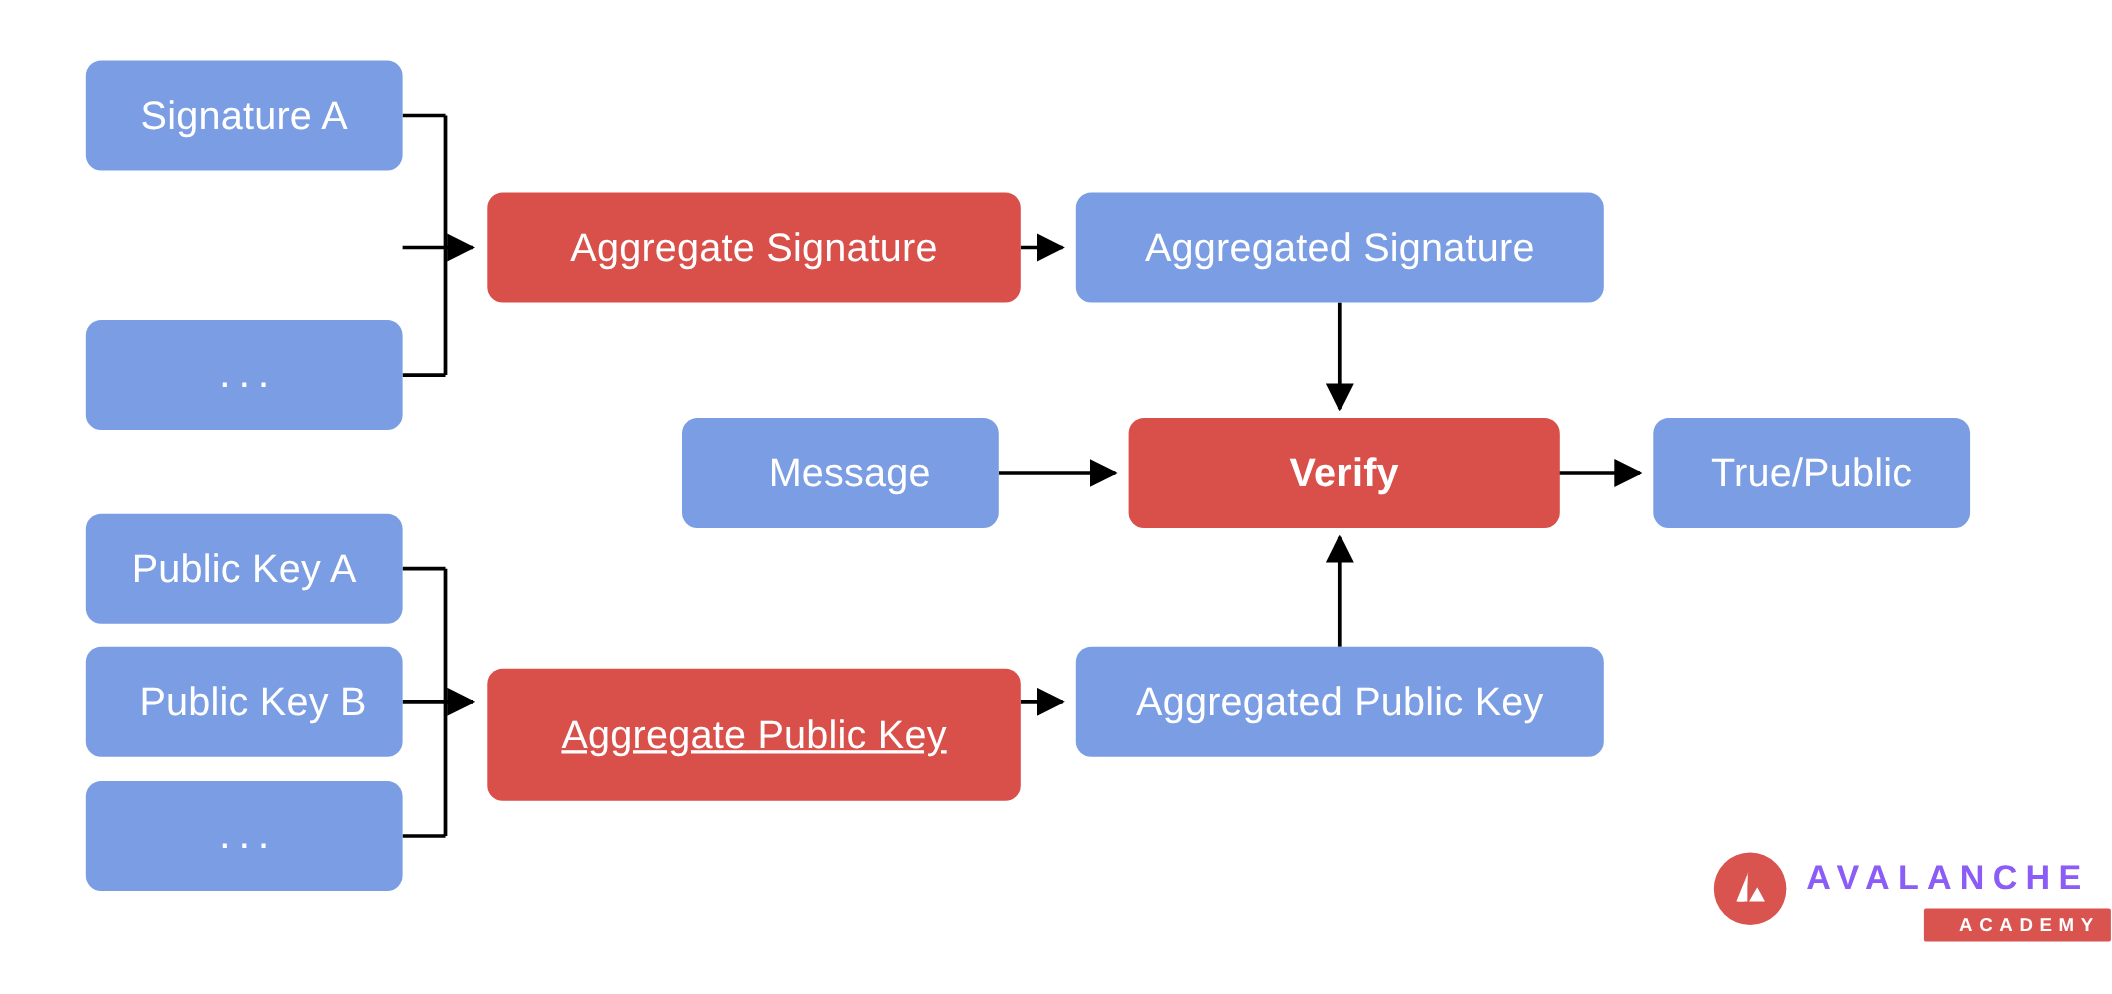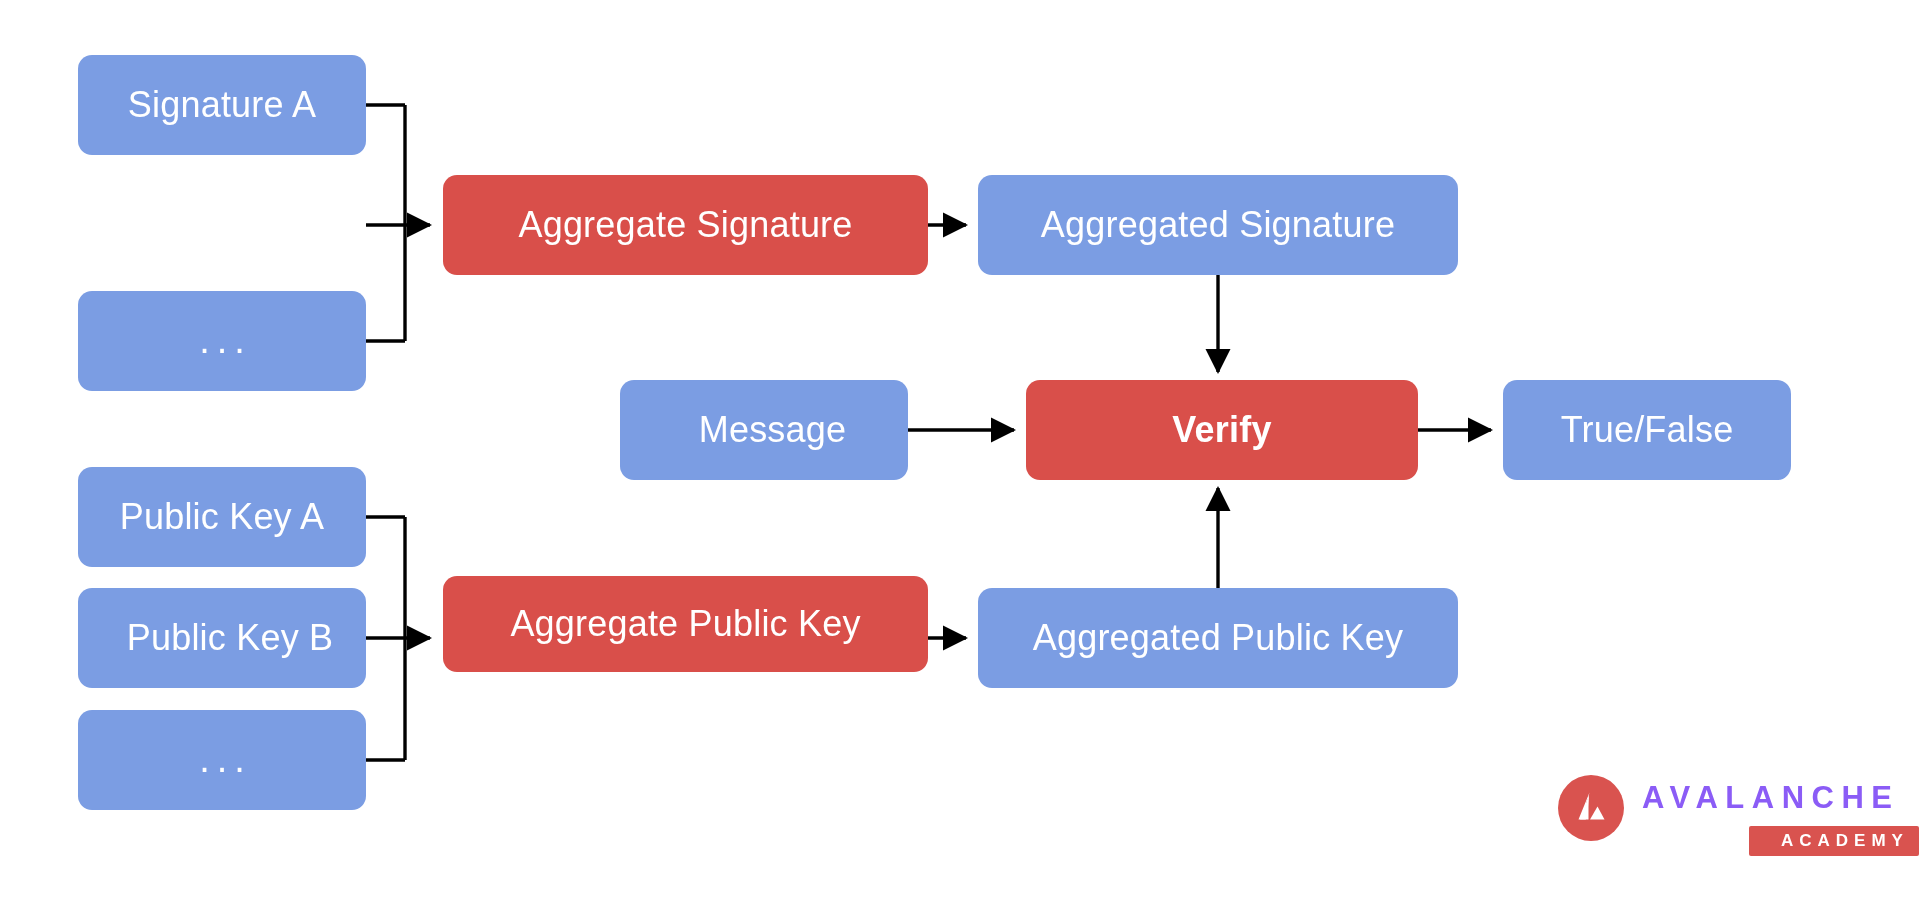--- a/index.html
+++ b/index.html
@@ -162,36 +162,36 @@
 
   <div class="node blue" style="left:620px; top:380px; width:288px; height:100px;padding-left:17px;">
     <span>Message</span>
   </div>
 
   <div class="node red bold" style="left:1026px; top:380px; width:392px; height:100px;">
     <span>Verify</span>
   </div>
 
   <div class="node blue" style="left:1503px; top:380px; width:288px; height:100px;">
-    <span>True/False</span>
+    <span>True/Public</span>
   </div>
 
   <div class="node blue" style="left:78px; top:467px; width:288px; height:100px;">
     <span>Public Key A</span>
   </div>
 
   <div class="node blue" style="left:78px; top:588px; width:288px; height:100px;padding-left:16px;">
     <span>Public Key B</span>
   </div>
 
   <div class="node blue" style="left:78px; top:710px; width:288px; height:100px;">
     <span class="dots">...</span>
   </div>
 
-  <div class="node red" style="left:443px; top:576px; width:485px; height:96px;">
+  <div class="node red" style="left:443px; top:608px; width:485px; height:120px;text-decoration:underline;">
     <span>Aggregate Public Key</span>
   </div>
 
   <div class="node blue" style="left:978px; top:588px; width:480px; height:100px;">
     <span>Aggregated Public Key</span>
   </div>
 
   <div id="logo">
     <div class="mark">
       <svg width="66" height="66" viewBox="0 0 66 66" xmlns="http://www.w3.org/2000/svg">

